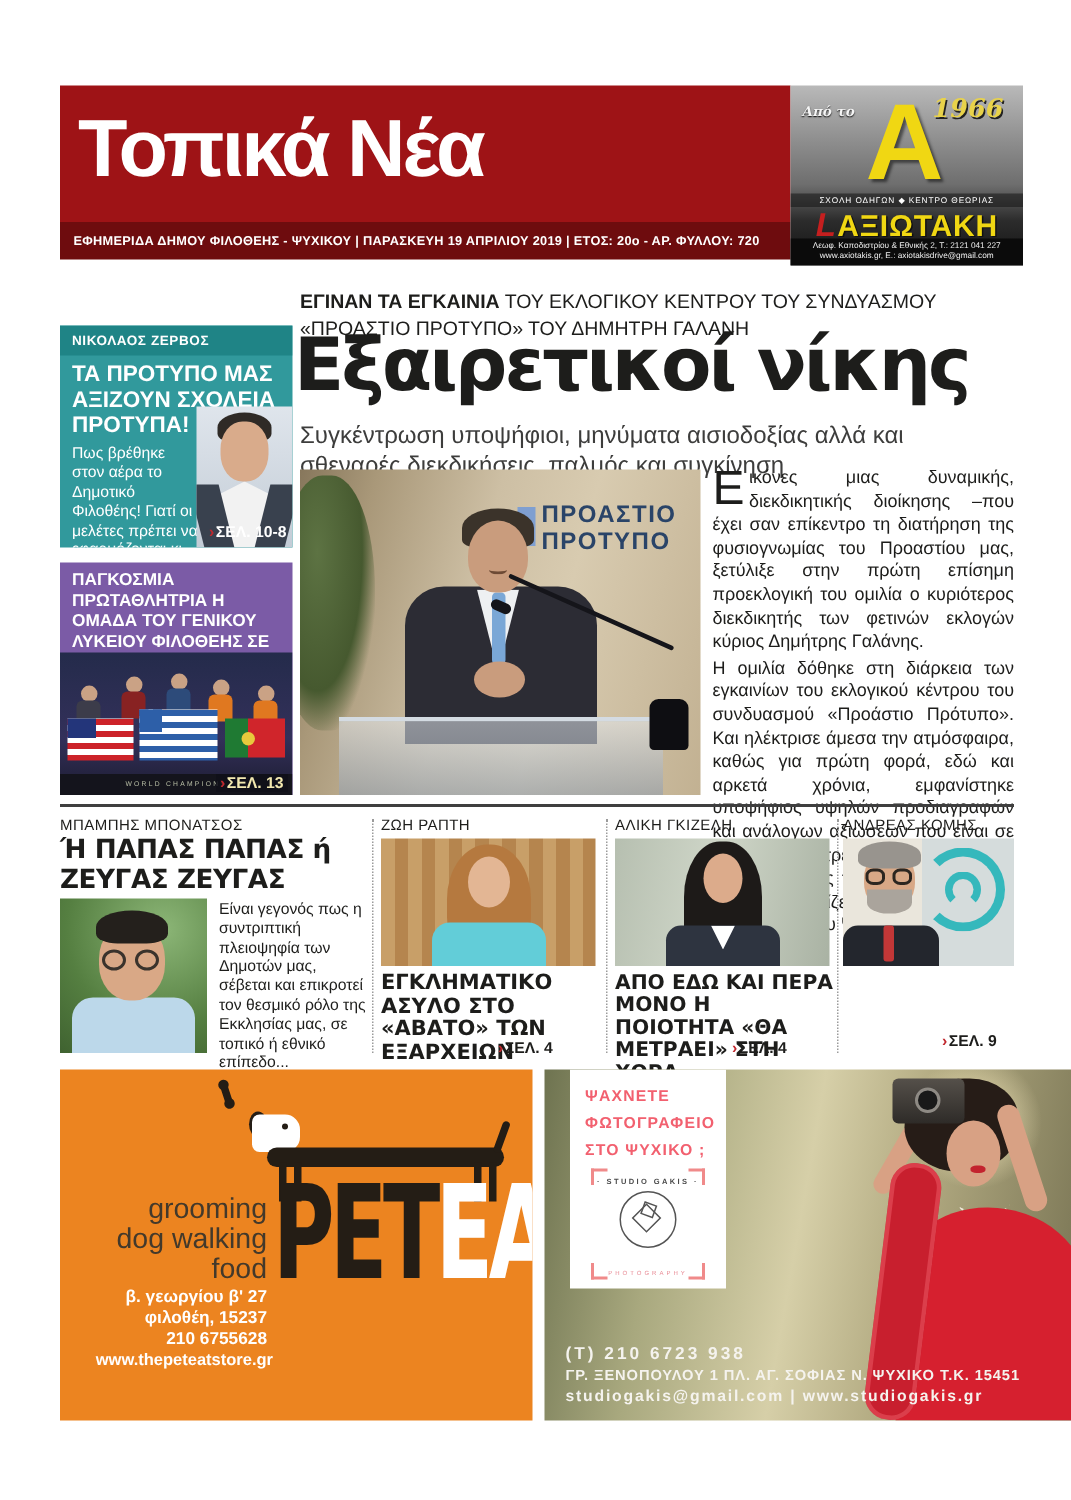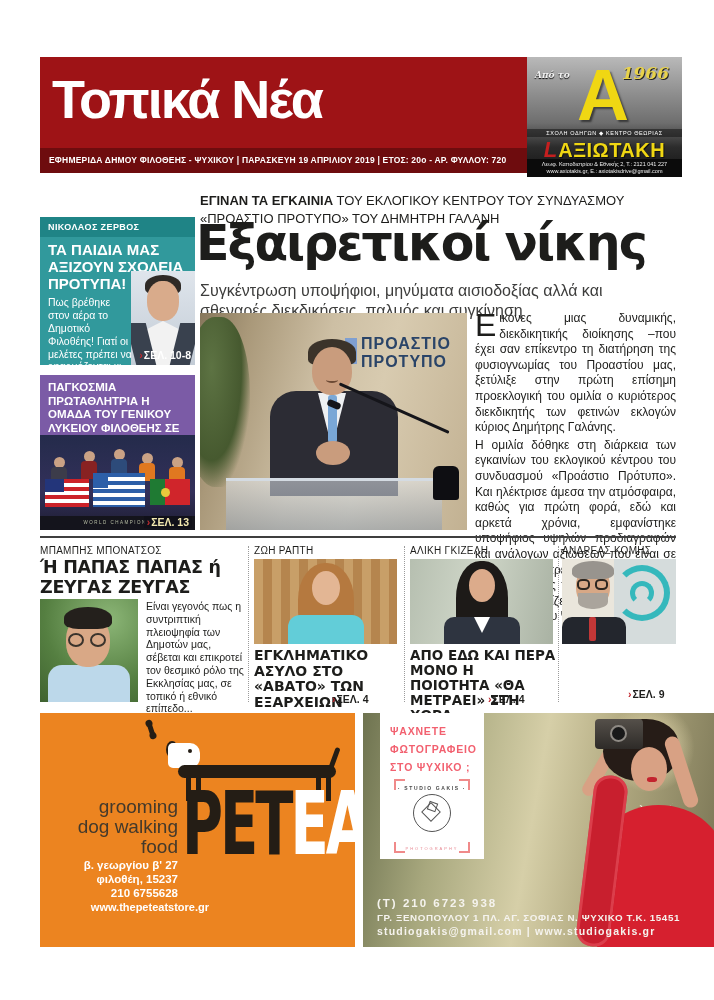--- a/index.html
+++ b/index.html
@@ -133,21 +133,21 @@
   .k-glass.l { left:15px; } .k-glass.r { left:33px; }
   .k-suit { position:absolute; left:0; top:58px; width:64px; height:27px; background:#23262d; border-radius:10px 10px 0 0; }
   .k-tie { position:absolute; left:27px; top:58px; width:7px; height:24px; background:#c23737; border-radius:2px; }
   .f4-title { left:562px; top:652px; width:116px; font-size:14px; }
   .f4-ref { left:628px; top:684px; }
 
   
   .peteat { left:40px; top:713px; width:315px; height:234px; background:#ec8420; overflow:hidden; cursor:pointer; }
   .pe-services { position:absolute; left:8px; top:84px; width:130px; text-align:right; color:#43392b; font-size:19px; line-height:1.05; font-weight:500; }
   .pe-addr { position:absolute; left:0px; top:146px; width:138px; text-align:right; color:#fff; font-weight:700; font-size:11.5px; line-height:1.2; }
-  .pe-web { position:absolute; left:0px; top:188px; width:142px; text-align:right; color:#fff; font-weight:700; font-size:11px;margin-left:27px; }
+  .pe-web { position:absolute; left:0px; top:188px; width:142px; text-align:right; color:#fff; font-weight:700; font-size:11px; }
   .pe-logo-text { position:absolute; left:142px; top:60px; font-family:"DejaVu Sans", sans-serif; font-size:56px; font-weight:700; letter-spacing:-3px; transform:scaleY(1.55); transform-origin:top left; white-space:nowrap; }
   .pe-pet { color:#241d15; } .pe-eat { color:#fff; }
   .dog { position:absolute; }
   .dog-head { left:128px; top:30px; width:32px; height:25px; background:#fff; border-radius:5px 10px 10px 5px; }
   .dog-ear { left:126px; top:28px; width:12px; height:17px; background:#241d15; border-radius:50%; }
   .dog-eye { left:148px; top:36px; width:4px; height:4px; background:#241d15; border-radius:50%; }
   .dog-body { left:138px; top:52px; width:158px; height:13px; background:#241d15; border-radius:7px; }
   .dog-leg { width:5px; height:26px; background:#241d15; top:62px; }
   .dog-leg.a { left:146px; } .dog-leg.b { left:156px; } .dog-leg.c { left:276px; } .dog-leg.d { left:286px; }
   .dog-tail { left:292px; top:34px; width:5px; height:22px; background:#241d15; border-radius:3px; transform:rotate(20deg); }
@@ -206,21 +206,21 @@
       <div>www.axiotakis.gr, E.: axiotakisdrive@gmail.com</div>
     </div>
   </div>
 
   <div class="abs kicker"><b>ΕΓΙΝΑΝ ΤΑ ΕΓΚΑΙΝΙΑ</b> <span>ΤΟΥ ΕΚΛΟΓΙΚΟΥ ΚΕΝΤΡΟΥ ΤΟΥ ΣΥΝΔΥΑΣΜΟΥ «ΠΡΟΑΣΤΙΟ ΠΡΟΤΥΠΟ» ΤΟΥ ΔΗΜΗΤΡΗ ΓΑΛΑΝΗ</span></div>
   <div class="abs headline">Εξαιρετικοί νίκης</div>
   <div class="abs subhead">Συγκέντρωση υποψήφιοι, μηνύματα αισιοδοξίας αλλά και σθεναρές διεκδικήσεις, παλμός και συγκίνηση</div>
 
   <div class="abs zervos">
     <div class="zervos-label">ΝΙΚΟΛΑΟΣ ΖΕΡΒΟΣ</div>
-    <div class="zervos-title">ΤΑ ΠΑΙΔΙΑ ΜΑΣ ΑΞΙΖΟΥΝ ΣΧΟΛΕΙΑ ΠΡΟΤΥΠΑ!</div>
+    <div class="zervos-title">ΤΑ ΠΡΟΤΥΠΟ ΜΑΣ ΑΞΙΖΟΥΝ ΣΧΟΛΕΙΑ ΠΡΟΤΥΠΑ!</div>
     <div class="zervos-body">Πως βρέθηκε στον αέρα το Δημοτικό Φιλοθέης! Γιατί οι μελέτες πρέπει να εφαρμόζονται κι όχι να "ωριμάζουν"</div>
     <div class="zervos-photo">
       <div class="z-hair"></div>
       <div class="z-face"></div>
       <div class="z-shirt"></div>
       <div class="z-jacket-l"></div>
       <div class="z-jacket-r"></div>
     </div>
     <div class="ref zervos-ref"><span class="arr">›</span><span class="txt">ΣΕΛ. 10-8</span></div>
   </div>

